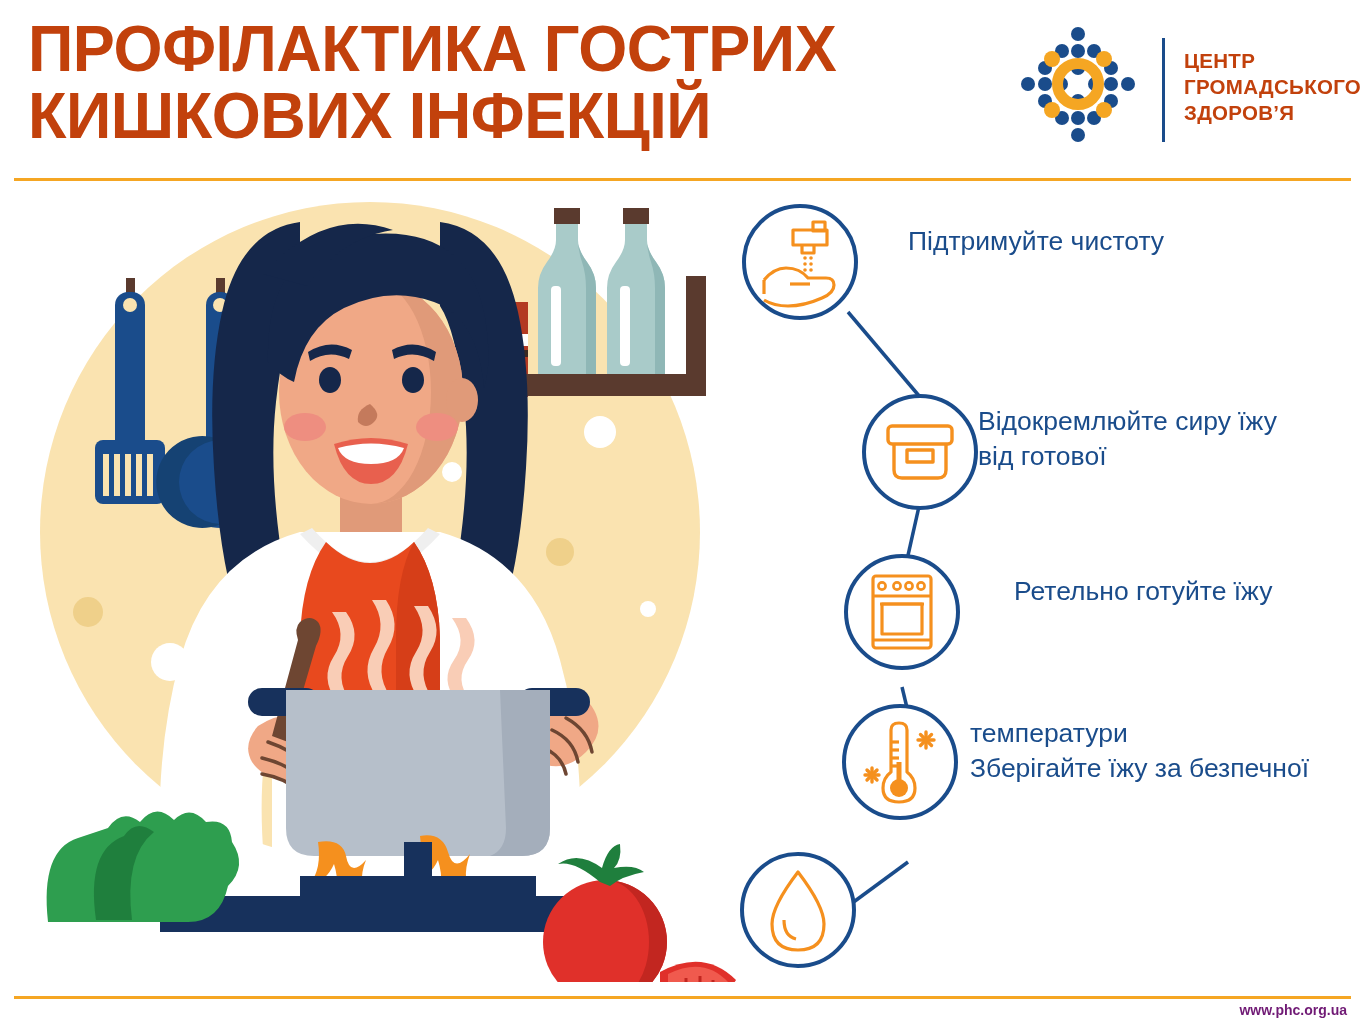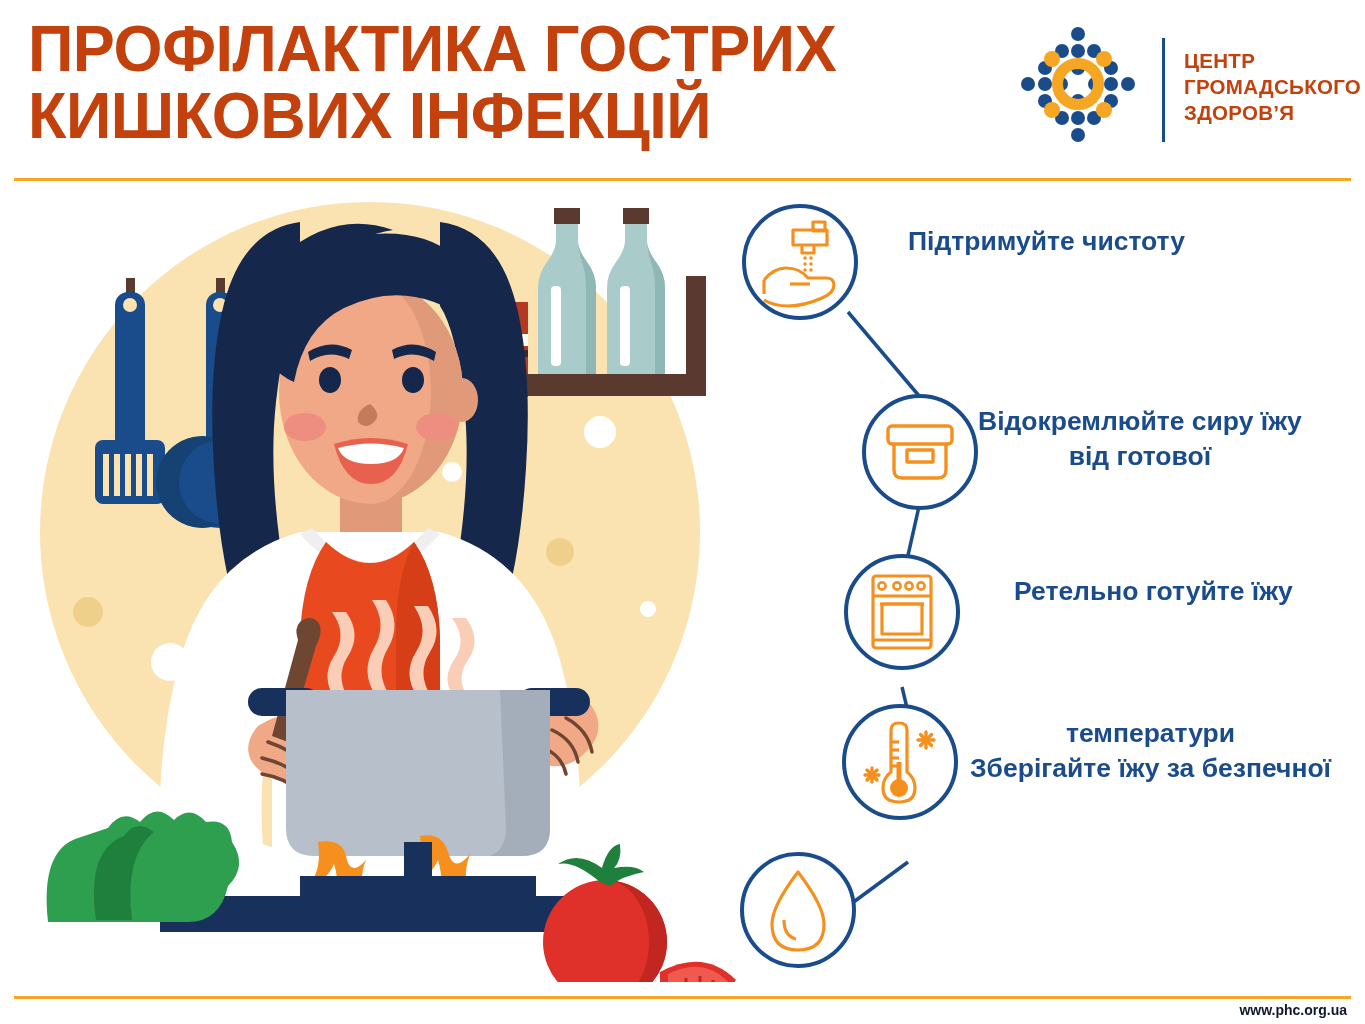--- a/index.html
+++ b/index.html
@@ -18,29 +18,29 @@
   #logo-mark{position:absolute;left:0;top:0;width:132px;height:126px;}
   #logo-div{position:absolute;left:150px;top:12px;width:3px;height:104px;background:#1A4C8B;}
   #logo-text{position:absolute;left:172px;top:22px;color:#c2410c;
              font-size:20.5px;font-weight:700;line-height:1.28;letter-spacing:.3px;}
   #logo-text span{display:block;white-space:nowrap;}
 
   #hdr-rule{position:absolute;left:14px;top:178px;width:1337px;height:3px;background:#F5A623;}
 
   
   #ftr-rule{position:absolute;left:14px;top:996px;width:1337px;height:2.5px;background:#F5A623;}
-  #ftr-url{position:absolute;right:18px;top:1002px;color:#0f172a;font-size:14px;font-weight:700;}
+  #ftr-url{position:absolute;right:18px;top:1002px;color:#701a75;font-size:14px;font-weight:700;}
 
   
   #illus{position:absolute;left:0;top:182px;width:740px;height:800px;}
 
   
   #list{position:absolute;left:730px;top:182px;width:635px;height:810px;}
   .li-txt{position:absolute;color:#1A4C8B;font-size:26.5px;line-height:1.33;font-weight:400;}
-  .li-txt b{font-weight:700;display:block;white-space:nowrap;text-align:center;}
+  .li-txt b{font-weight:400;display:block;white-space:nowrap;}
   .bubble{position:absolute;}
 </style>
 </head>
 <body>
 
 <div id="header">
 
   <div id="title">
     <span class="l">ПРОФІЛАКТИКА ГОСТРИХ</span>
     <span class="l">КИШКОВИХ ІНФЕКЦІЙ</span>

